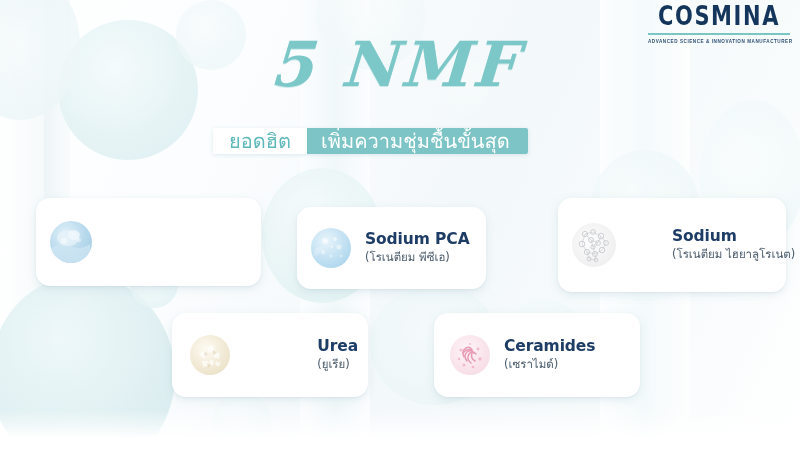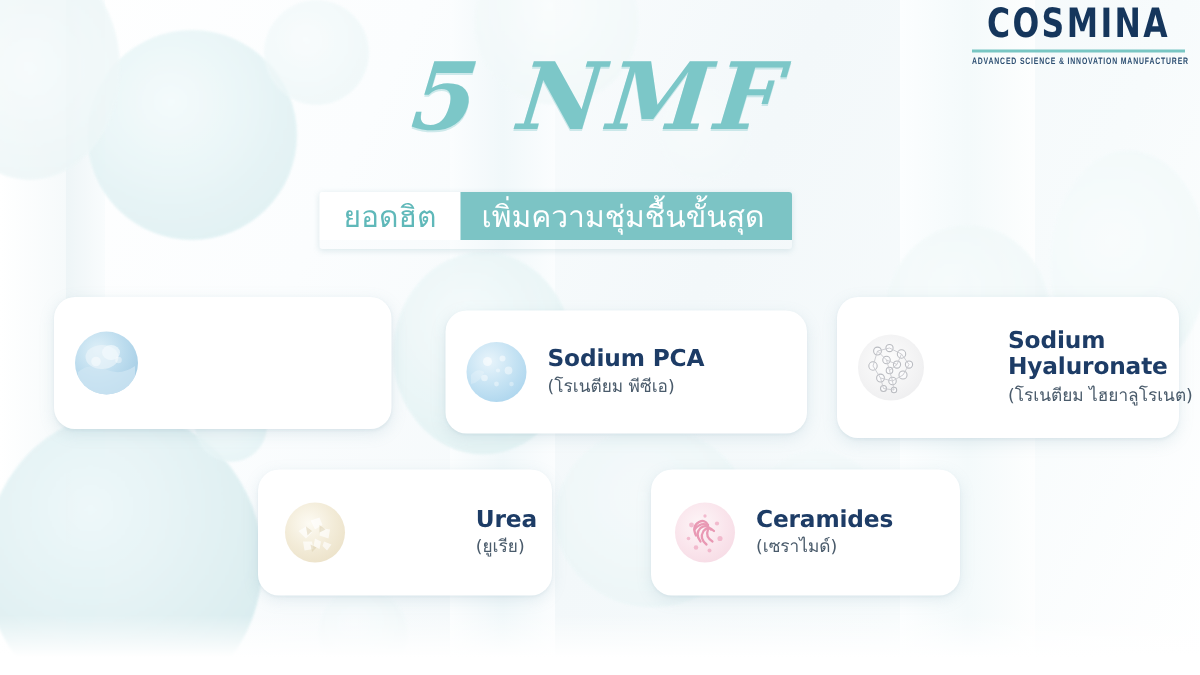--- a/index.html
+++ b/index.html
@@ -38,21 +38,21 @@
     font-family:"DejaVu Serif",serif;
     font-size:62px;font-weight:700;font-style:italic;
     color:#7cc7c8;letter-spacing:3px;
     text-shadow:0 1px 0 rgba(124,199,200,.35);
     transform:skewX(-6deg);
   }
 
   
   #subbar{
     position:absolute;left:213px;top:128px;
-    height:38px;display:flex;align-items:flex-start;
+    height:26px;display:flex;align-items:center;
     border-radius:2px;overflow:hidden;
     box-shadow:0 1px 4px rgba(90,150,160,.18);
   }
   #subbar .seg{display:flex;align-items:center;justify-content:center;
     font-family:"DejaVu Sans",sans-serif;font-size:20px;white-space:nowrap;}
   #subbar .seg.light{background:#ffffff;color:#5fb8b9;padding:0 16px;font-weight:400;}
   #subbar .seg.teal{background:#7cc4c5;color:#ffffff;padding:0 18px 0 14px;font-weight:400;}
 
   
   .card{
@@ -66,21 +66,21 @@
     font-family:"DejaVu Sans",sans-serif;
     font-weight:700;color:#1d3c66;font-size:15.5px;line-height:1.12;
     letter-spacing:-0.1px;
   }
   .card .th{
     font-family:"DejaVu Sans",sans-serif;
     color:#4a5b6b;font-size:11.5px;line-height:1.35;margin-top:2px;white-space:nowrap;
   }
 
   #card0{left:36px;top:198px;width:225px;height:88px;padding:0 10px 0 14px;}
-  #card1{left:297px;top:207px;width:241px;height:82px;padding:0 10px 0 14px;}
+  #card1{left:297px;top:207px;width:189px;height:82px;padding:0 10px 0 14px;}
   #card2{left:558px;top:198px;width:228px;height:94px;padding:0 8px 0 14px;gap:44px;}
   #card3{left:172px;top:313px;width:196px;height:84px;padding:0 10px 0 18px;justify-content:space-between;}
   #card4{left:434px;top:313px;width:206px;height:84px;padding:0 10px 0 16px;}
 
   .ico-hya{width:42px;height:42px;margin-right:12px;
     background:radial-gradient(circle at 36% 30%,#dff0f8 0%,#bcdcee 45%,#a8cfe6 75%,#9cc6e0 100%);}
   .ico-pca{width:40px;height:40px;margin-right:14px;
     background:radial-gradient(circle at 38% 32%,#e8f4fb 0%,#c4e2f3 48%,#aed6ee 80%,#a5d0ea 100%);}
   .ico-hyal{width:44px;height:44px;margin-right:12px;
     background:radial-gradient(circle at 45% 42%,#fdfdfd 0%,#f2f2f3 60%,#eaeaec 100%);}
@@ -180,21 +180,20 @@
       <g stroke="#c8cacf" stroke-width="0.6" fill="none">
         <path d="M13 11 L21 9 L29 13 L34 20 L30 27 L23 31 L15 29 L10 21 Z"></path>
         <path d="M19 17 L26 20 L21 24 Z M19 17 L13 11 M26 20 L29 13 M21 24 L23 31"></path>
         <path d="M15 29 L17 36 L24 37 L23 31"></path>
       </g>
     </svg>
   </div>
   <div class="txt">
     <div class="en">
       <span>Sodium</span><br>
-      <span>Hyaluronate</span>
     </div>
     <div class="th">(โรเนตียม ไฮยาลูโรเนต)</div>
   </div>
 </div>
 
 <div class="card" id="card3">
   <div class="ico ico-urea">
     <svg viewBox="0 0 40 40">
       <g fill="#ffffff" opacity=".65">
         <path d="M9 19 l5 -3 l4 4 l-4 4 z"></path>

